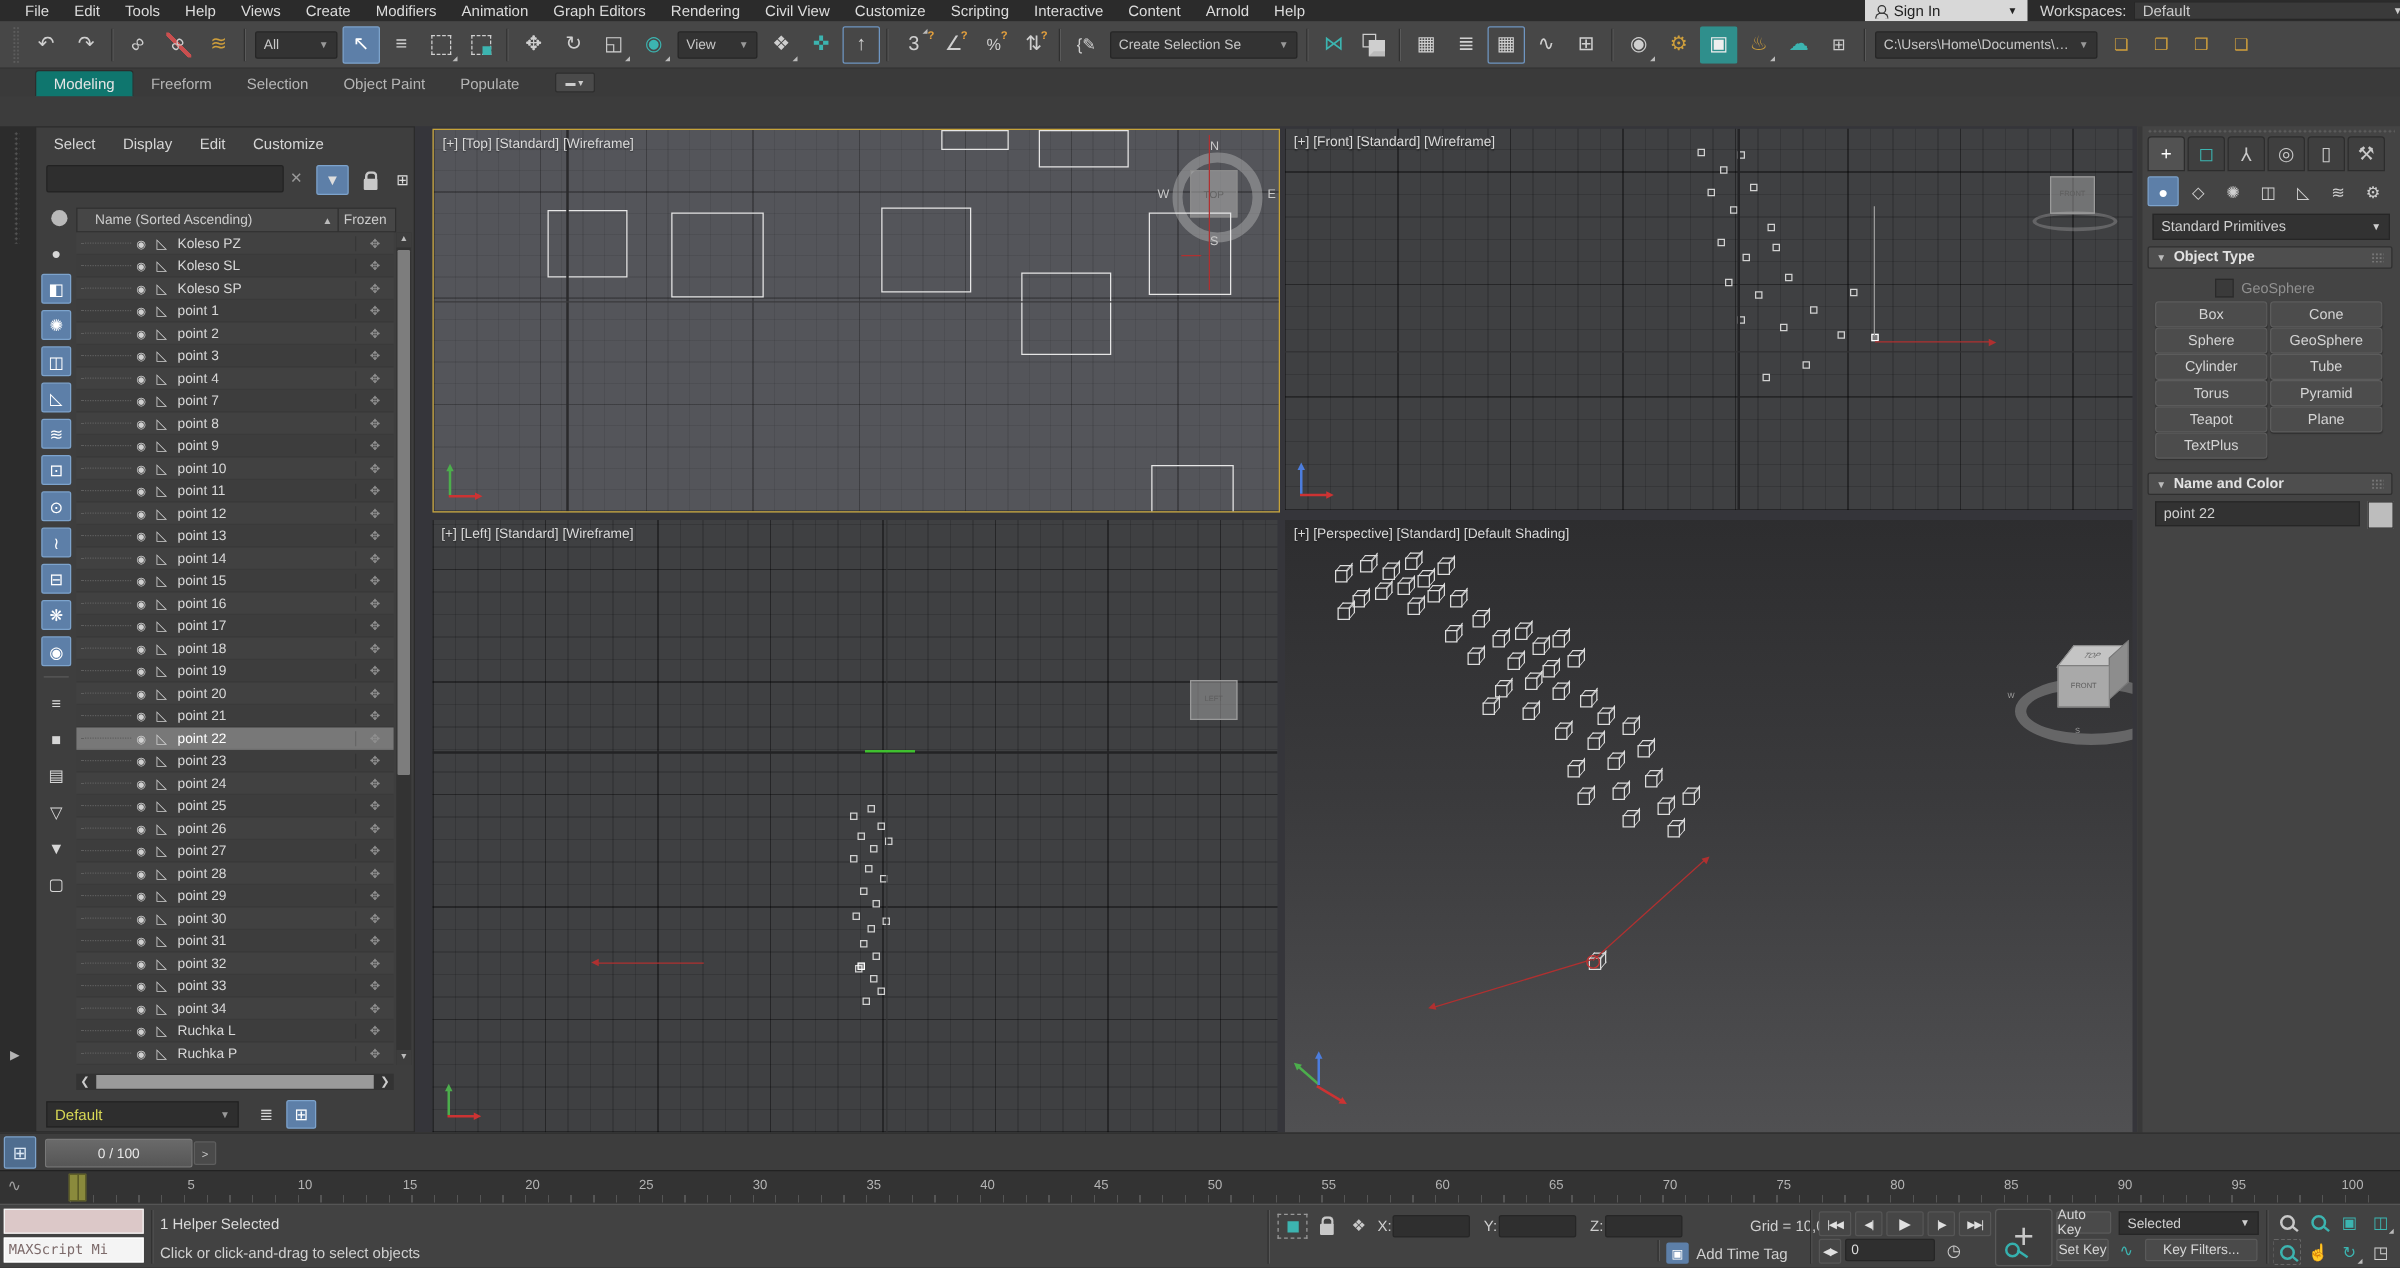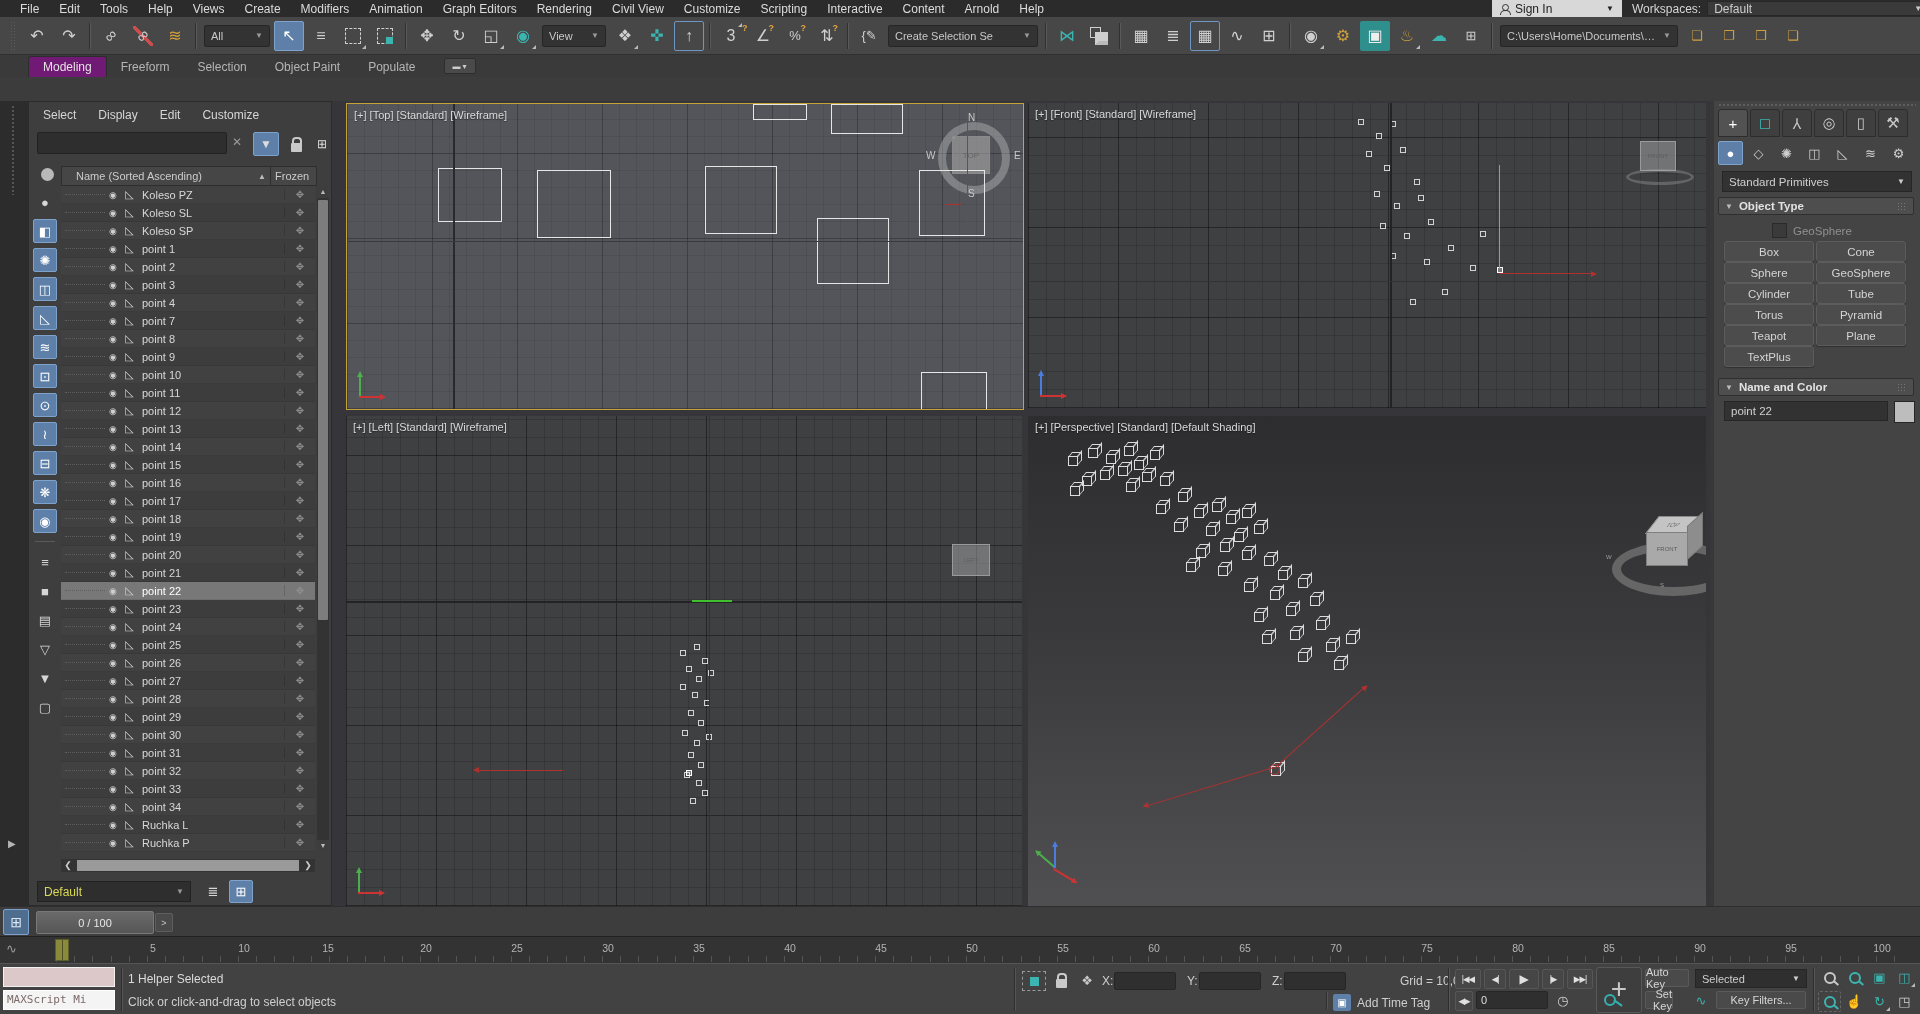--- a/index.html
+++ b/index.html
@@ -49,21 +49,21 @@
   .tbtn.alignico::after{content:"";width:9px;height:9px;background:#cfcfcf;position:absolute;right:5px;bottom:5px;}
   .tdd{height:22px;background:#333;border:1px solid #262626;border-radius:2px;margin:0 3px;display:flex;
        align-items:center;padding:0 6px;color:#c8c8c8;font-size:11px;gap:6px;box-sizing:border-box;white-space:nowrap;overflow:hidden;}
   .tdd .lbl{overflow:hidden;text-overflow:ellipsis;flex:1;}
   .tdd .caret{font-size:8px;color:#999;}
   .grip{width:5px;height:30px;margin-right:6px;background-image:radial-gradient(#5d5d5d 1px,transparent 1px);background-size:3px 3px;}
 
   
   #ribbon{position:absolute;left:0;top:55px;width:1920px;height:22px;background:#3a3a3a;display:flex;align-items:flex-end;padding-left:28px;box-sizing:border-box;}
   .rtab{padding:3px 14px;font-size:12px;color:#b5b5b5;cursor:default;}
-  .rtab.active{background:#701a75;color:#e4e4e4;border:1px solid #2d2d2d;border-bottom:none;border-radius:3px 3px 0 0;}
+  .rtab.active{background:#0f766e;color:#e4e4e4;border:1px solid #2d2d2d;border-bottom:none;border-radius:3px 3px 0 0;}
   #ribbon-min{width:30px;height:14px;margin:0 0 3px 14px;background:#4a4a4a;border:1px solid #2e2e2e;border-radius:2px;
       color:#ccc;font-size:8px;display:flex;align-items:center;justify-content:center;gap:3px;}
   #ribbon2{position:absolute;left:0;top:77px;width:1920px;height:24px;background:#454545;border-top:1px solid #2f2f2f;border-bottom:1px solid #2b2b2b;}
   #poly-btn{position:absolute;left:10px;top:2px;height:19px;padding:0 10px;background:#3a3a3a;border:1px solid #5a5a5a;
       color:#e0e0e0;font-size:12px;display:flex;align-items:center;border-radius:1px;}
 
   
   #leftstrip{position:absolute;left:0;top:101px;width:28px;height:805px;background:#2c2c2c;}
   #leftstrip .dots{position:absolute;left:11px;top:4px;width:5px;height:90px;
       background-image:radial-gradient(#555 1px,transparent 1px);background-size:4px 4px;}
@@ -1057,21 +1057,21 @@
         <div class="pbtn" style="left: 1567px; top: 5px; width: 26px;">▶▶|</div>
       </div>
     <div class="pbtn" style="left:1455px;top:27px;width:18px;">◀▶</div>
     <input class="sb-field" style="left: 1476px; top: 27px; width: 72px;" value="0">
     <div class="sb-ico" style="left:1552px;top:26px;">◷</div>
     <div id="keybig">
       <div class="plus">+</div>
       <div class="key"></div>
     </div>
     <div class="akbtn" style="left:1645px;top:5px;width:44px;">Auto Key</div>
-    <div class="akbtn" style="left:1645px;top:27px;width:28px;text-align:right;">Set Key</div>
+    <div class="akbtn" style="left:1645px;top:27px;width:42px;">Set Key</div>
     <div id="sel-dd">
       <span style="flex:1;">Selected</span>
       <span class="caret">▼</span>
     </div>
     <div class="sb-ico" style="left:1690px;top:26px;color:#3cb4b0;">∿</div>
     <div class="akbtn" style="left:1716px;top:27px;width:90px;">Key Filters...</div>
     <div class="sb-sep" style="left:1813px;"></div>
     <div id="nav1">
         <div class="navb " style="left: 1818px; top: 3px; position: absolute;">
           <div class="mag"></div>

